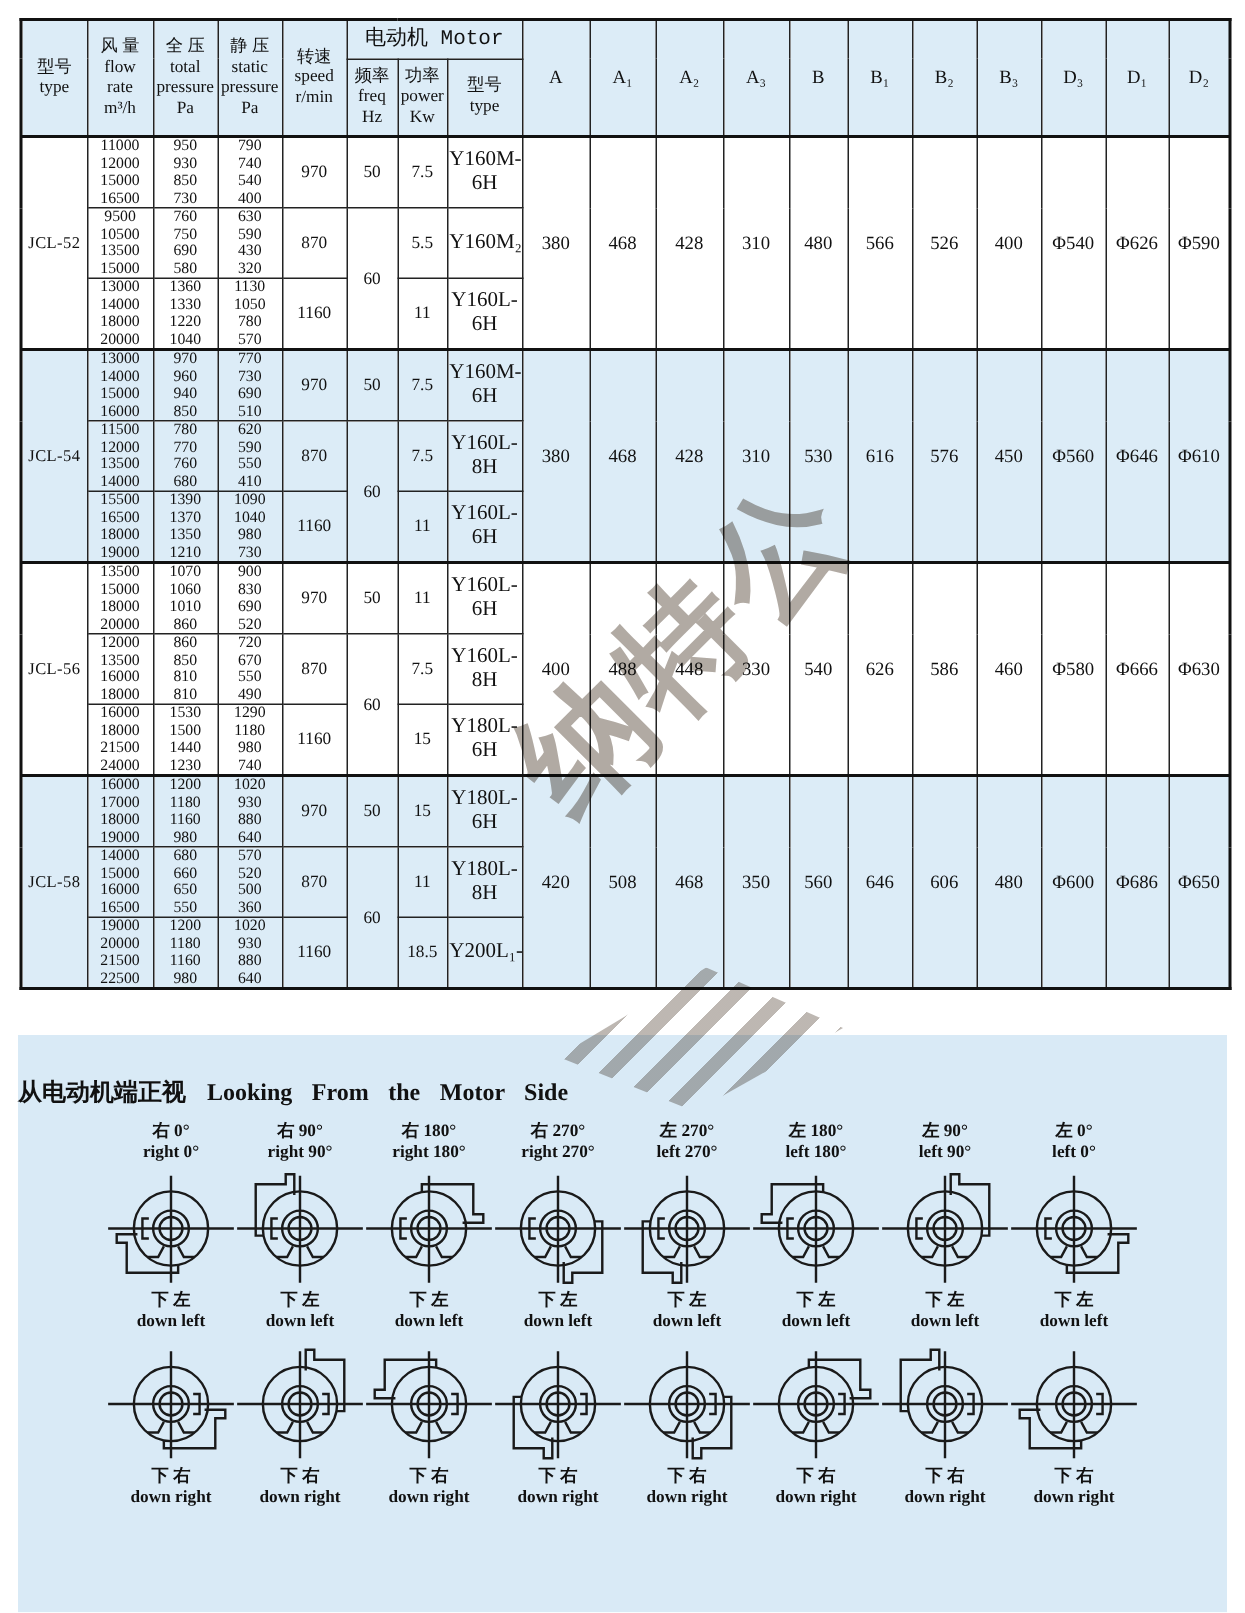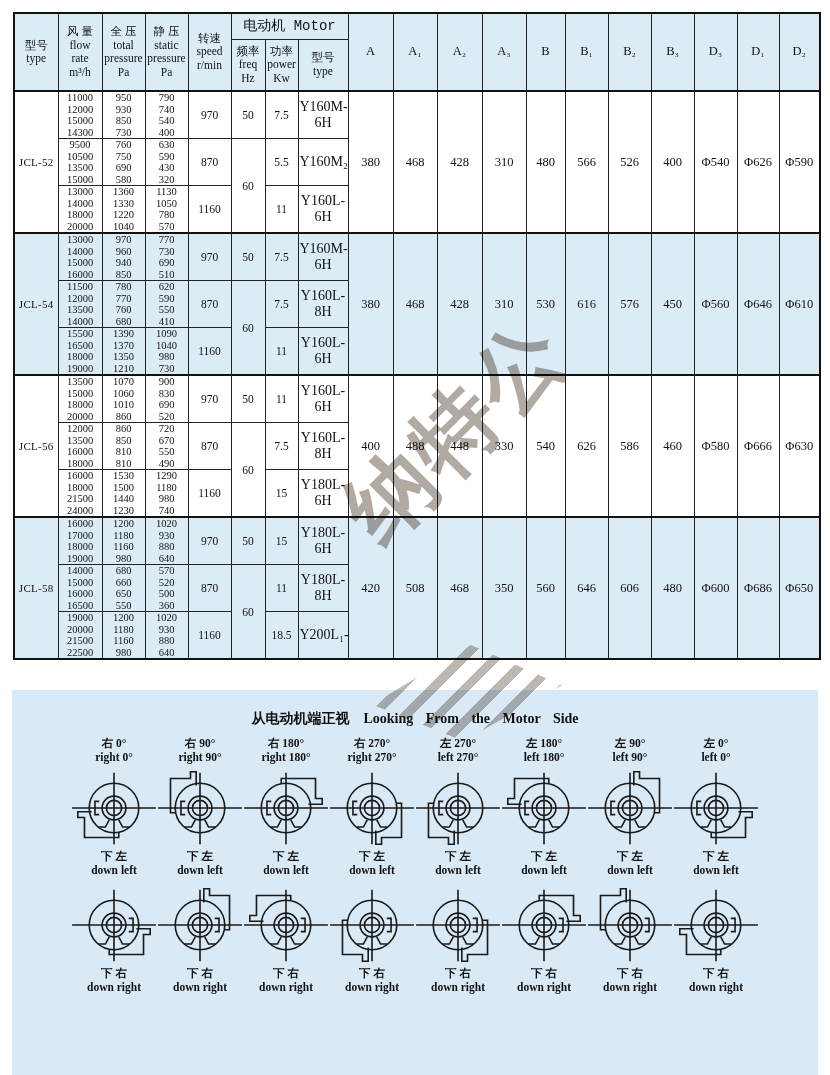--- a/index.html
+++ b/index.html
@@ -33,21 +33,21 @@
     font-size:86px; font-weight:bold; color:rgba(158,149,140,.8);
     transform:rotate(-45deg); text-align:center; letter-spacing:4px;
     font-family:"Liberation Sans",sans-serif; }
   .wm-stripes { left:372px; top:645px; width:190px; height:96px; opacity:.75;
     background:repeating-linear-gradient(135deg, rgba(158,149,140,.9) 0 9px, transparent 9px 23px);
     clip-path:polygon(0 62%, 52% 0, 100% 42%, 48% 100%); }
 
   
   .panel { position:absolute; left:12px; top:690px; width:806px; height:385px;
     background:#d9eaf6; }
-  .ptitle { text-align:center; padding-top:20px; font-size:14px; font-weight:bold; }
+  .ptitle { padding-top:28px; font-size:16px; font-weight:bold; }
   .ptitle .en { word-spacing:9px; margin-left:14px; font-weight:bold; }
   .fan-grid { margin-top:8px; display:grid; grid-template-columns:repeat(8,86px);
     justify-content:center; column-gap:0px; }
   .fan-col { display:flex; flex-direction:column; align-items:center; }
   .dlabel { text-align:center; font-weight:bold; font-size:11.5px; line-height:14px;
     white-space:nowrap; }
   .head-label { margin-bottom:4px; }
   .fan { display:block; }
   .under { margin:1px 0 8px 0; }
 </style>
@@ -121,21 +121,21 @@
 type</th>
       </tr>
     </thead>
 
     <tbody class="bw">
       <tr>
         <td rowspan="3" class="model">JCL-52</td>
         <td class="pre sm">11000
 12000
 15000
-14300</td>
+16500</td>
         <td class="pre sm">950
 930
 850
 730</td>
         <td class="pre sm">790
 740
 540
 400</td>
         <td class="md">970</td>
         <td class="md">50</td>

